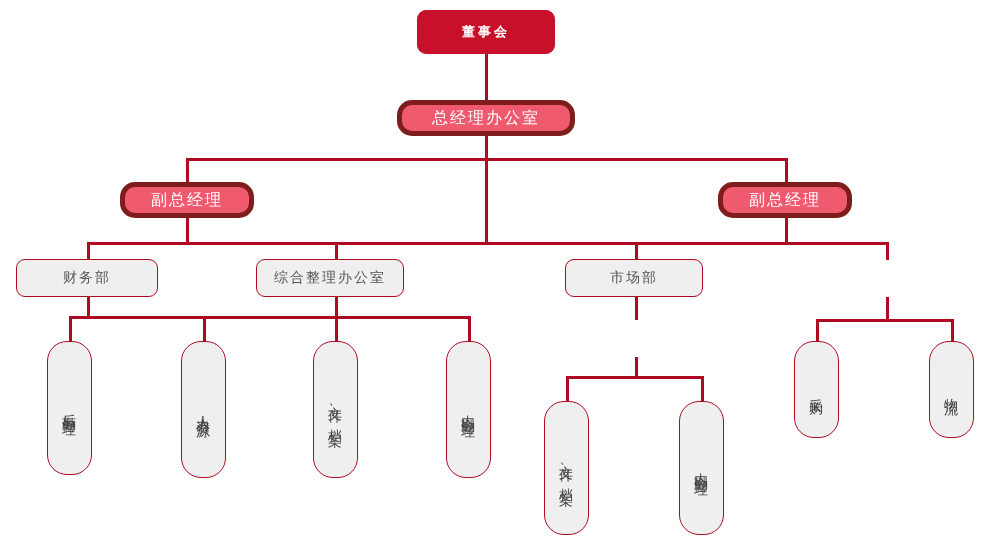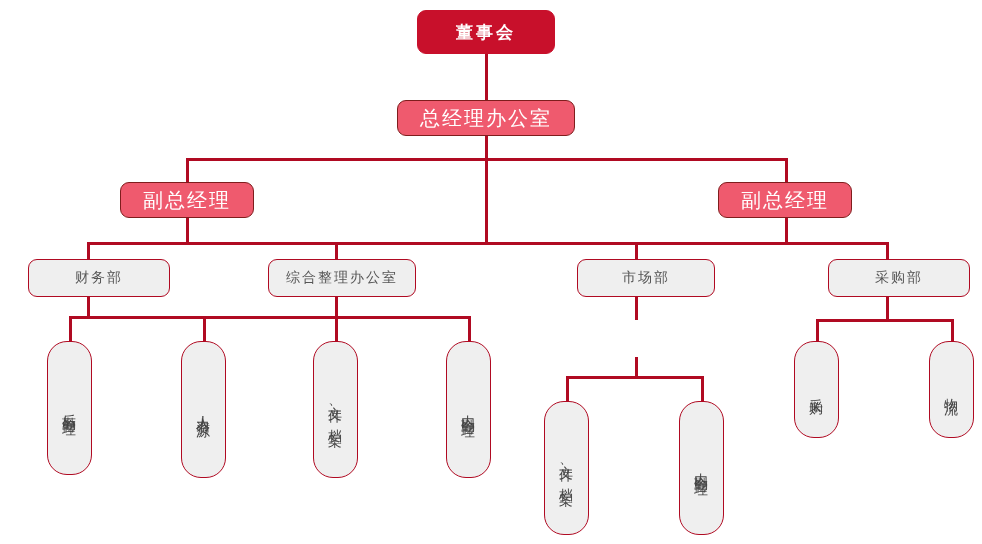--- a/index.html
+++ b/index.html
@@ -36,44 +36,43 @@
     text-align: center;
     letter-spacing: 1px;
   }
 
   
   .node.root {
     background: #c8102b;
     border: 1px solid #c8102b;
     border-radius: 9px;
     color: #ffffff;
-    font-size: 17px;
+    font-size: 13px;
     font-weight: bold;
     letter-spacing: 3px;
   }
 
   
   .node.exec {
     background: #ef5a6e;
-    border: 1px solid #7f1d1d;
-    border-radius: 9px;
+    border: 5px solid #7f1d1d;
+    border-radius: 15px;
     color: #ffffff;
-    font-size: 20px;
+    font-size: 16px;
     letter-spacing: 2px;
   }
 
   
   .node.dept {
     background: #efefef;
     border: 1px solid #b00a22;
     border-radius: 9px;
     color: #555555;
     font-size: 14px;
     letter-spacing: 2px;
-    margin-left: 12px;
   }
 
   
   .node.unit {
     background: #efefef;
     border: 1px solid #b00a22;
     border-radius: 20px;
     color: #444444;
     font-size: 14px;
   }
@@ -150,23 +149,20 @@
   </div>
 
   <div class="node dept" style="left:256px; top:259px; width:148px; height:38px;">
     <span>综合整理办公室</span>
   </div>
 
   <div class="node dept" style="left:565px; top:259px; width:138px; height:38px;">
     <span>市场部</span>
   </div>
 
-  <div class="node dept" style="left:816px; top:259px; width:142px; height:38px;">
-    <span>采购部</span>
-  </div>
 
 
   <div class="node unit" style="left:47px; top:341px; width:45px; height:134px;">
     <span class="vtext">后勤管理</span>
   </div>
 
   <div class="node unit" style="left:181px; top:341px; width:45px; height:137px;">
     <span class="vtext">人力资源</span>
   </div>
 

